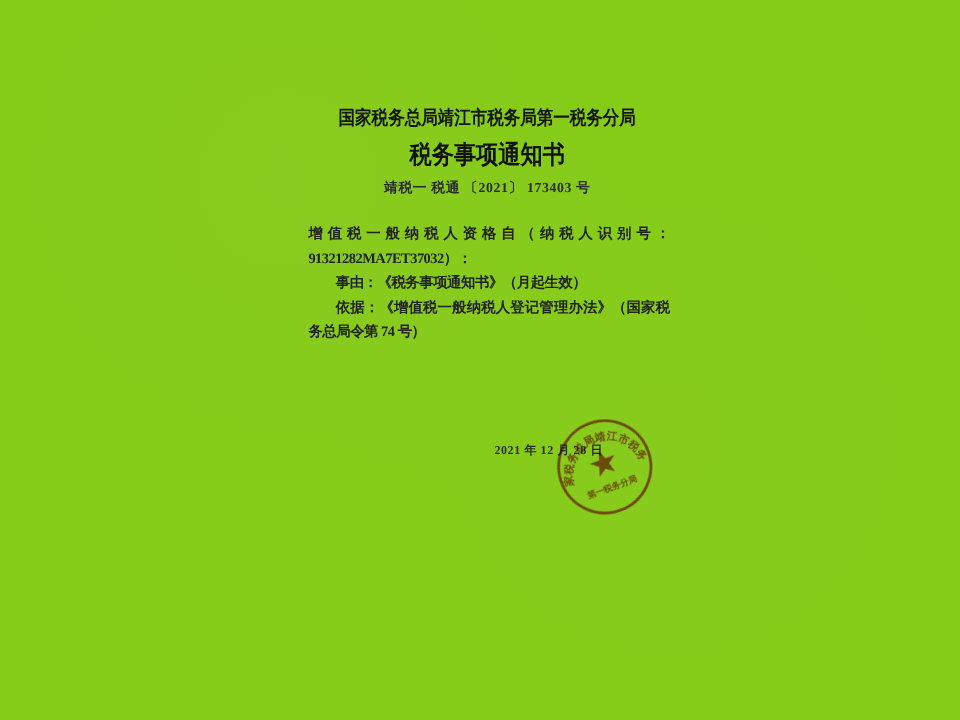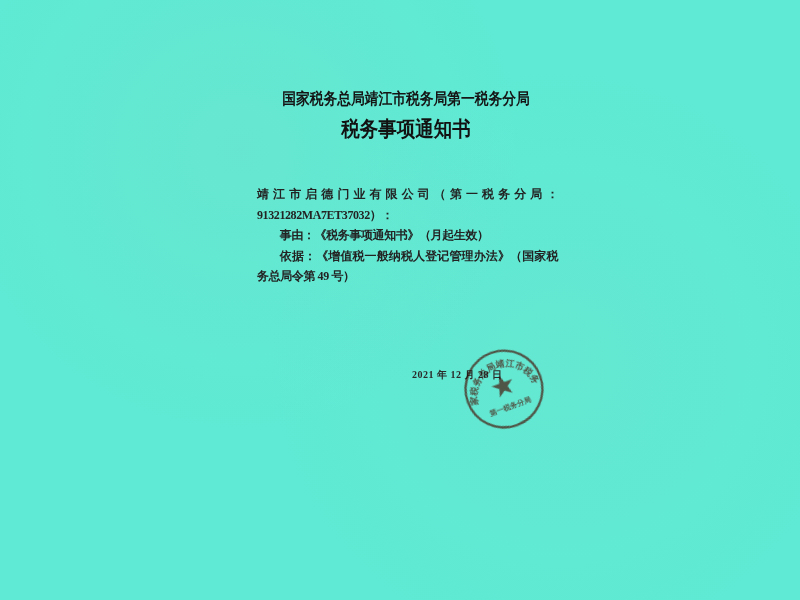--- a/index.html
+++ b/index.html
@@ -5,21 +5,21 @@
   * { margin: 0; padding: 0; box-sizing: border-box; }
   html, body { width: 800px; height: 600px; }
   body {
     font-family: "Liberation Serif", "DejaVu Serif", serif;
     background: #ffffff;
   }
   .scan-page {
     position: relative;
     width: 800px;
     height: 600px;
-    background: #5eead4;
+    background: #84cc16;
     overflow: hidden;
     color: #1f1f1f;
   }
   
   .scan-page::before {
     content: "";
     position: absolute;
     inset: 0;
     background:
       radial-gradient(circle at 30% 25%, rgba(214,186,170,.07), transparent 40%),
@@ -103,26 +103,27 @@
   }
 </style>
 </head>
 <body>
 
 <div class="scan-page">
 
   <div class="doc-head">
     <div class="authority-title">国家税务总局靖江市税务局第一税务分局</div>
     <div class="doc-title">税务事项通知书</div>
+    <div class="doc-number">靖税一 税通 〔2021〕 173403 号</div>
   </div>
 
   <div class="doc-body">
-    <p class="flush">靖江市启德门业有限公司（第一税务分局：91321282MA7ET37032）：</p>
+    <p class="flush">增值税一般纳税人资格自（纳税人识别号：91321282MA7ET37032）：</p>
     <p class="indent">事由：《税务事项通知书》（月起生效）</p>
-    <p class="indent">依据：《增值税一般纳税人登记管理办法》（国家税务总局令第 49 号）</p>
+    <p class="indent">依据：《增值税一般纳税人登记管理办法》（国家税务总局令第 74 号）</p>
   </div>
 
   <div class="issue-date">2021 年 12 月 28 日</div>
 
   <svg class="official-seal" viewBox="0 0 100 100">
     <defs>
       <path id="ringPath" d="M 19,58 A 31,31 0 1 1 81,58" fill="none"></path>
     </defs>
     <circle cx="50" cy="50" r="40" fill="none" stroke="#c03a30" stroke-width="2.4"></circle>
     <text font-size="9.4" fill="#c03a30" text-anchor="middle">

